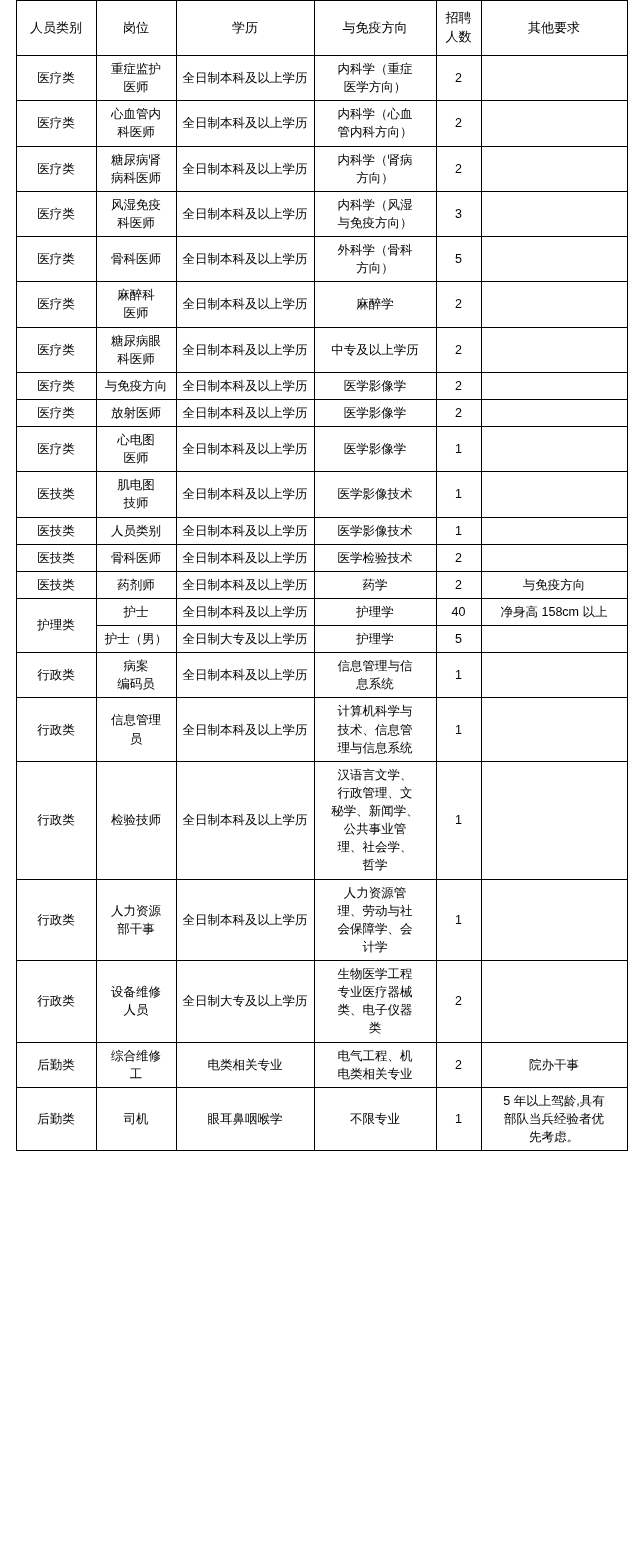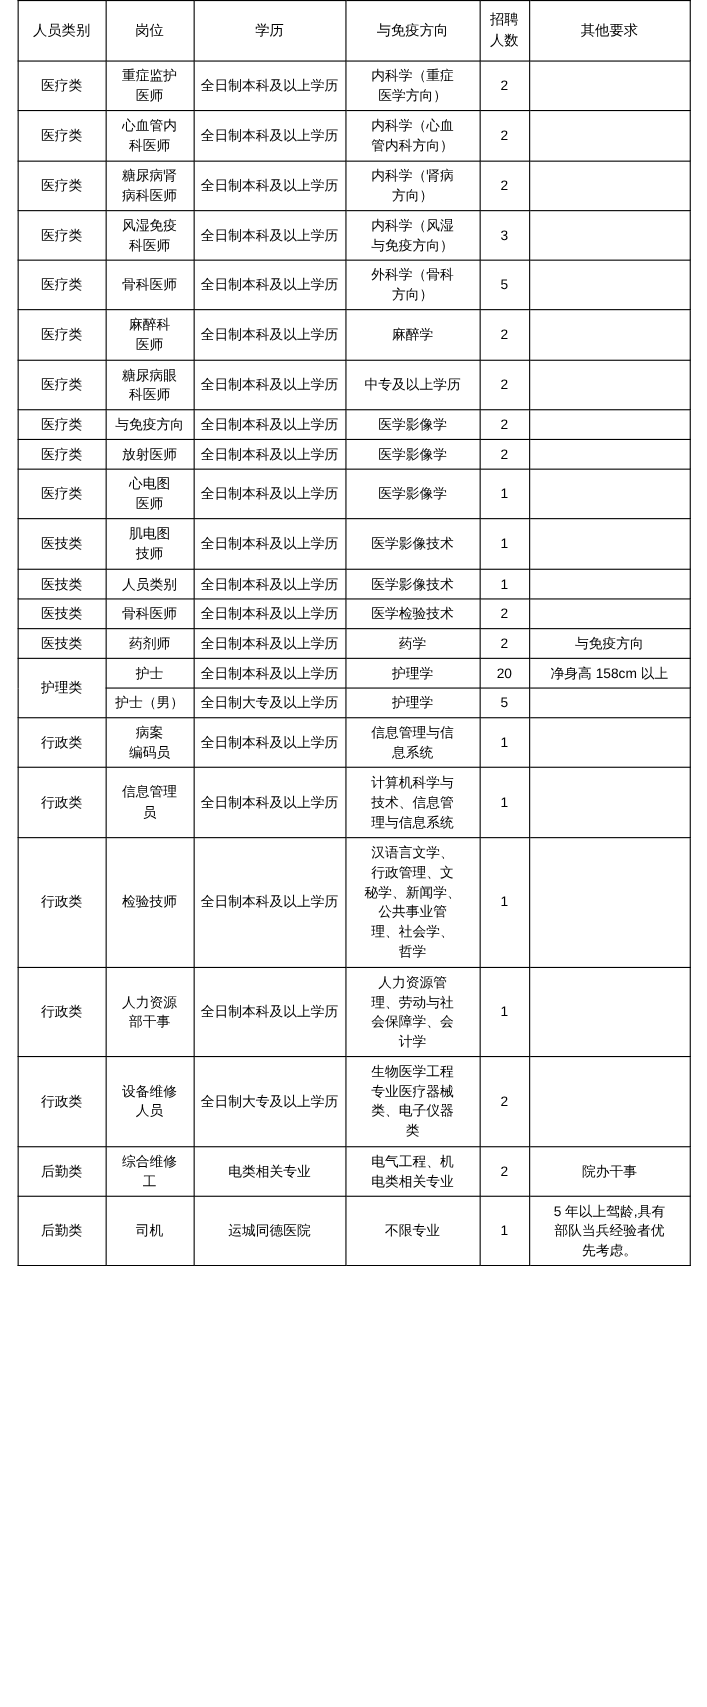--- a/index.html
+++ b/index.html
@@ -194,21 +194,21 @@
           <td class="nowrapcell">全日制本科及以上学历</td>
           <td>药学</td>
           <td class="num">2</td>
           <td>与免疫方向</td>
         </tr>
         <tr>
           <td rowspan="2">护理类</td>
           <td>护士</td>
           <td class="nowrapcell">全日制本科及以上学历</td>
           <td>护理学</td>
-          <td class="num">20</td>
+          <td class="num">40</td>
           <td>净身高 158cm 以上</td>
         </tr>
         <tr>
           <td>护士（男）</td>
           <td class="nowrapcell">全日制大专及以上学历</td>
           <td>护理学</td>
           <td class="num">5</td>
           <td></td>
         </tr>
         <tr>
@@ -255,21 +255,21 @@
           <td>后勤类</td>
           <td>综合维修<br>工</td>
           <td class="nowrapcell">电类相关专业</td>
           <td>电气工程、机<br>电类相关专业</td>
           <td class="num">2</td>
           <td>院办干事</td>
         </tr>
         <tr>
           <td>后勤类</td>
           <td>司机</td>
-          <td class="nowrapcell">运城同德医院</td>
+          <td class="nowrapcell">眼耳鼻咽喉学</td>
           <td>不限专业</td>
           <td class="num">1</td>
           <td>5 年以上驾龄,具有<br>部队当兵经验者优<br>先考虑。</td>
         </tr>
       </tbody>
   </table>
 
 </div>
 
 </body></html>

